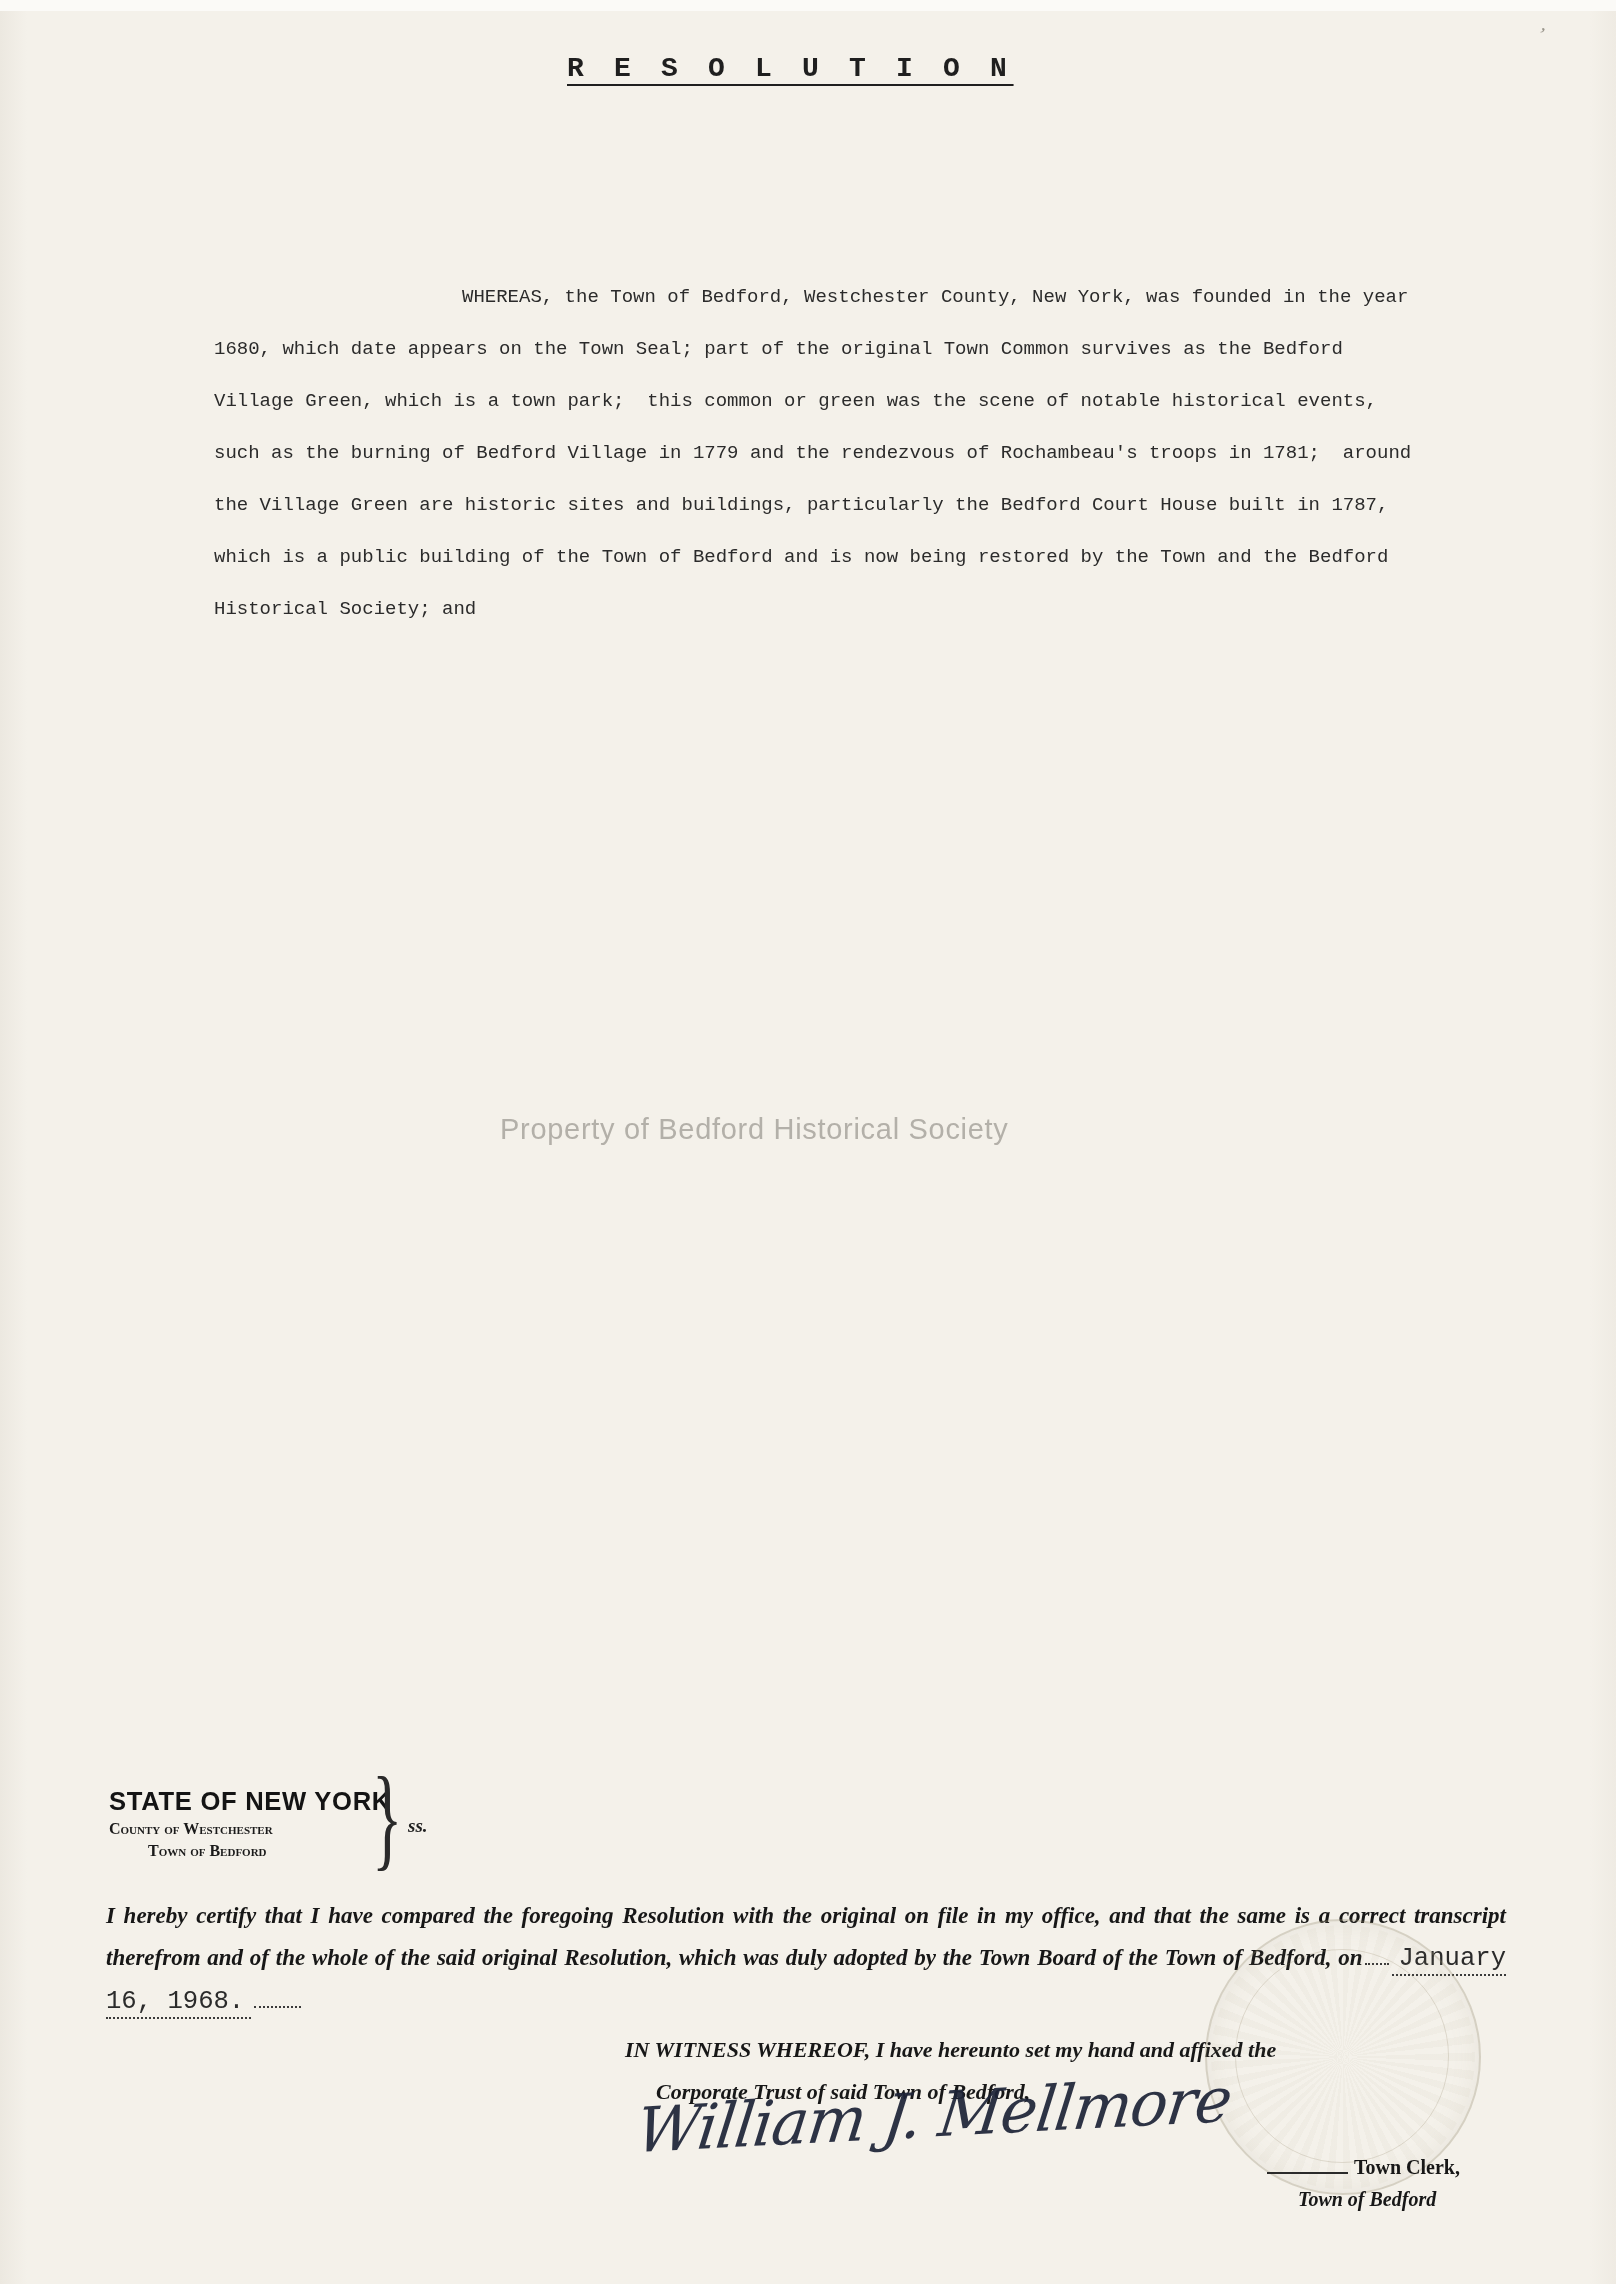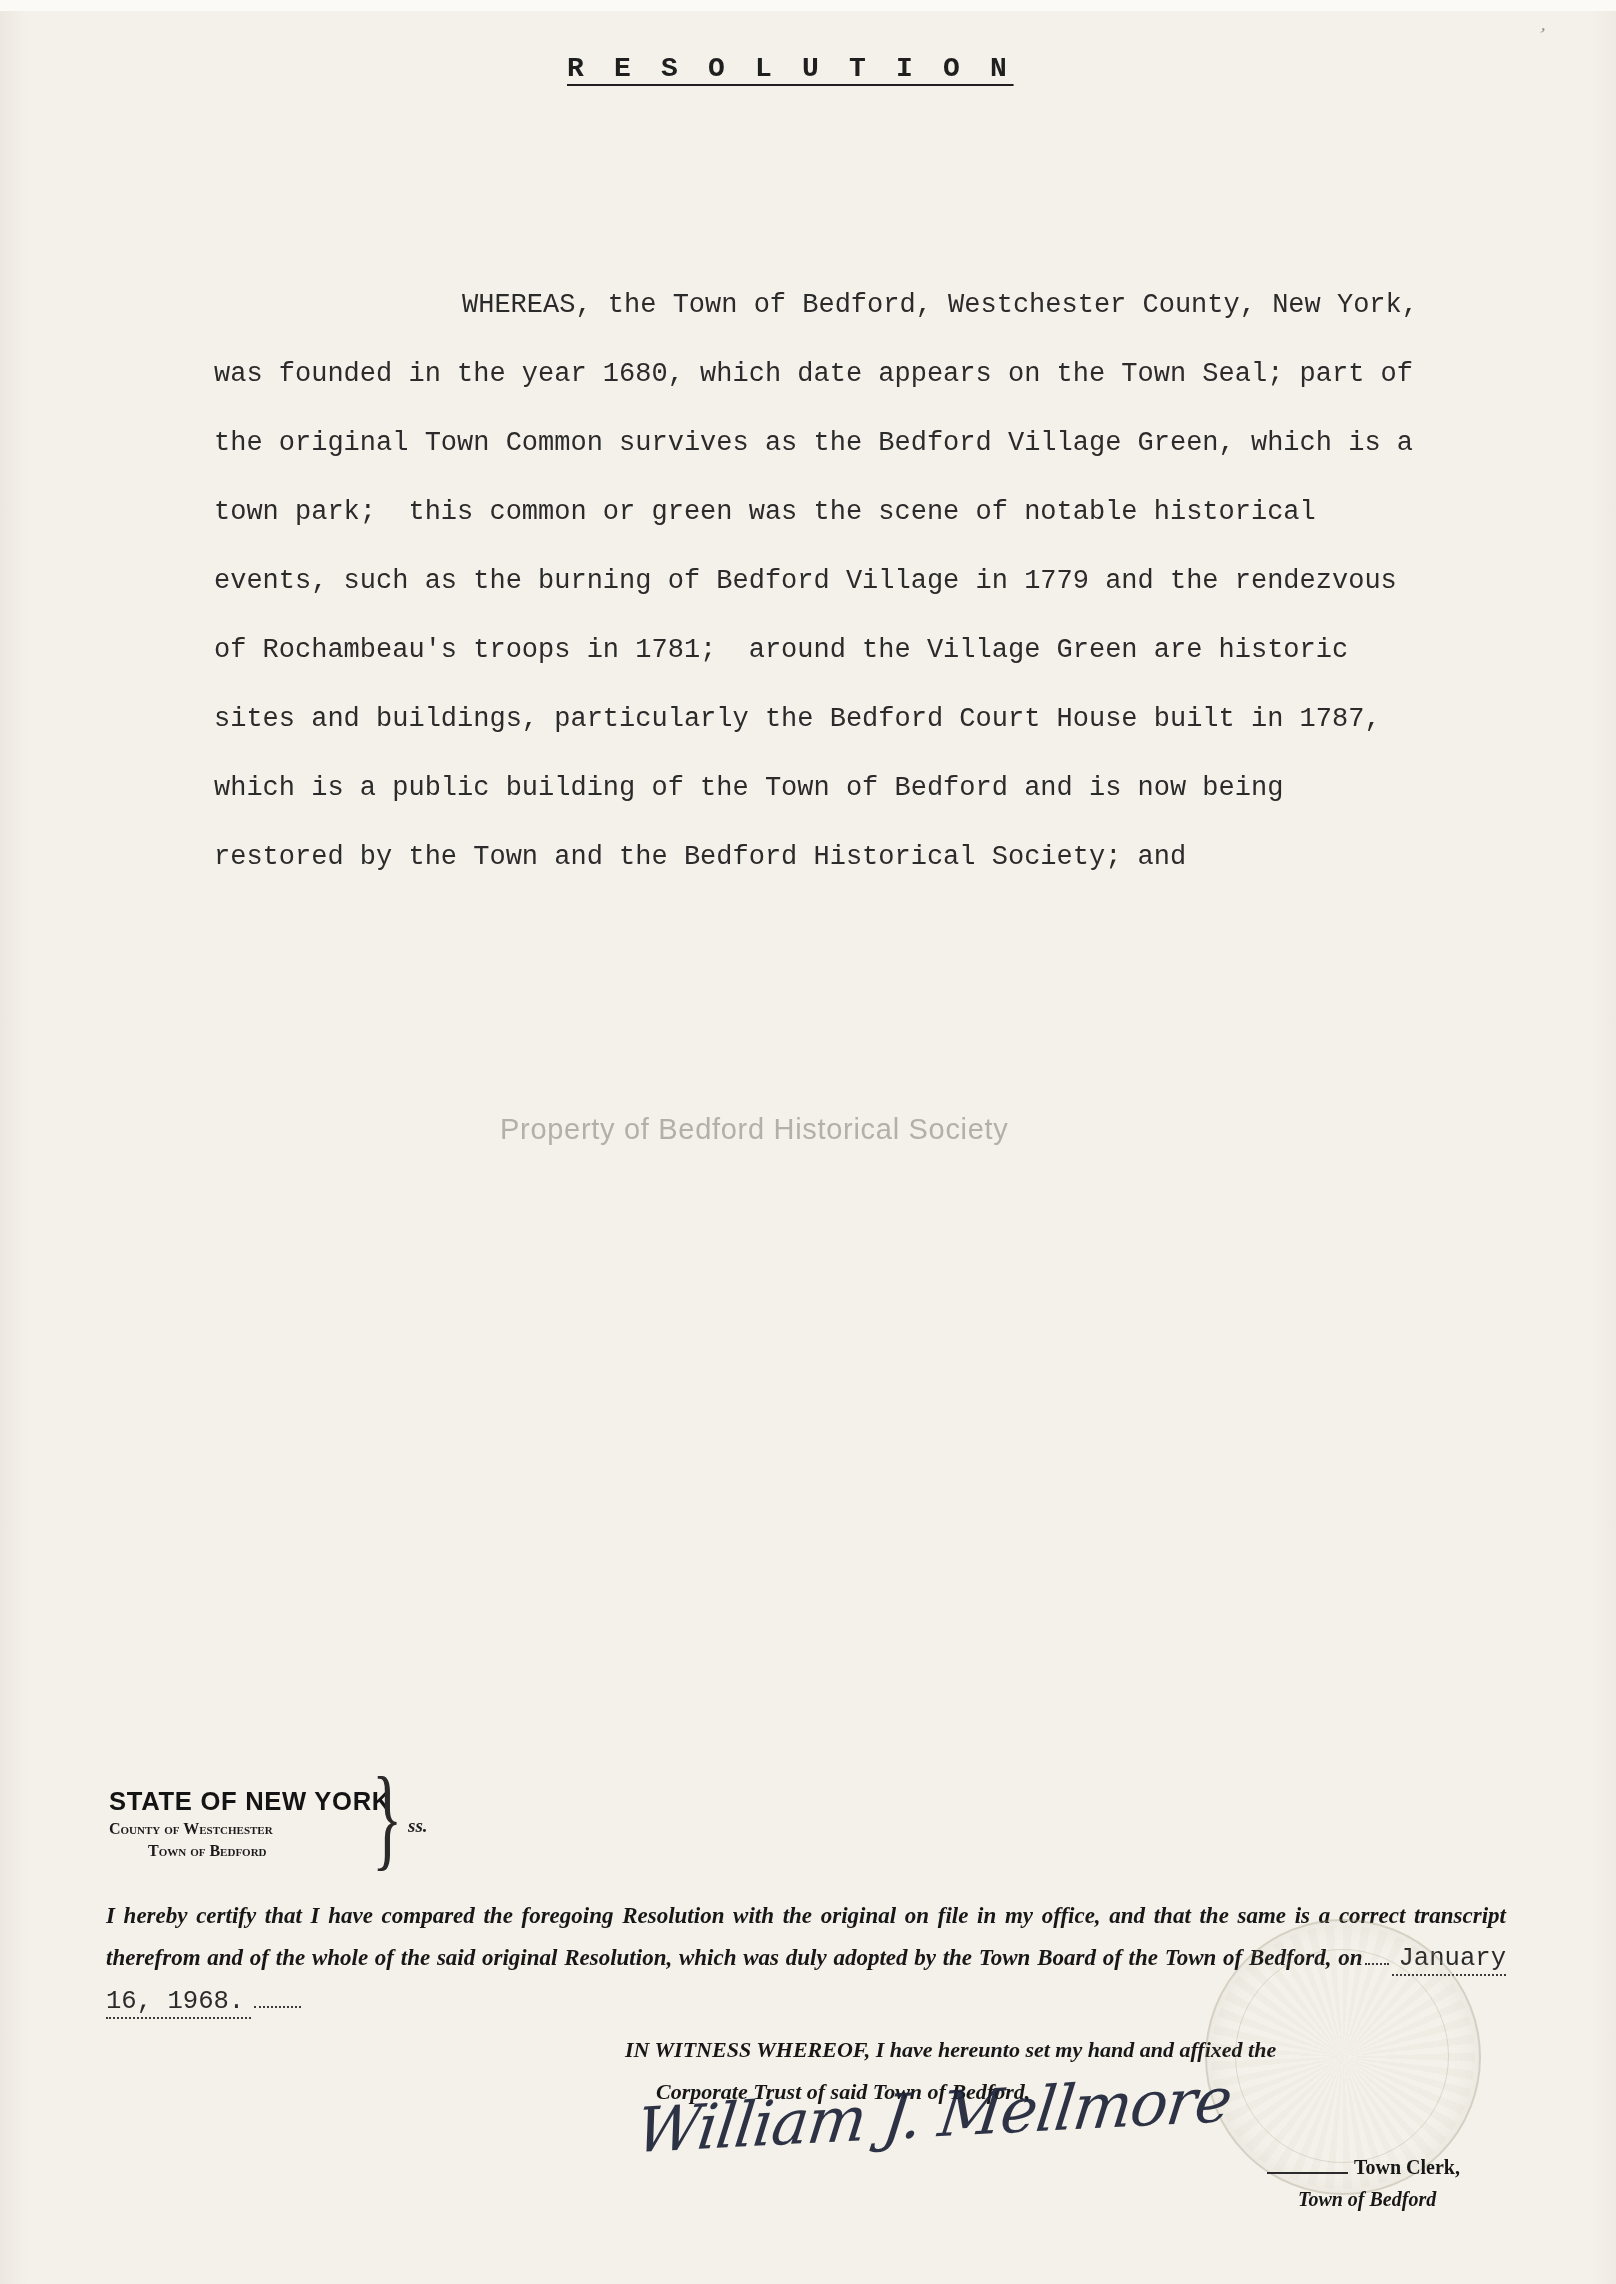--- a/index.html
+++ b/index.html
@@ -23,21 +23,21 @@
     font-size: 28px; font-weight: bold; color: #1f1f1f;
     letter-spacing: 6.7px; white-space: pre;
     text-decoration: underline;
     text-underline-offset: 8px;
     text-decoration-thickness: 2px;
     margin: 0;
   }
   .body-text {
     position: absolute; left: 214px; top: 271px; width: 1206px;
     font-family: "Liberation Mono", monospace;
-    font-size: 27px; line-height: 69px; color: #2b2b2b;
+    font-size: 19px; line-height: 52px; color: #2b2b2b;
   }
   .para { margin: 0; text-indent: 248px; white-space: pre-wrap; }
   .watermark {
     position: absolute; left: 500px; top: 1113px;
     font-family: "Liberation Sans", sans-serif;
     font-size: 29px; color: rgba(125,122,115,0.55);
     letter-spacing: 0.7px; pointer-events: none;
   }
   .venue-block { position: absolute; left: 109px; top: 1775px; margin-top: 12px; }
   .venue-state {

